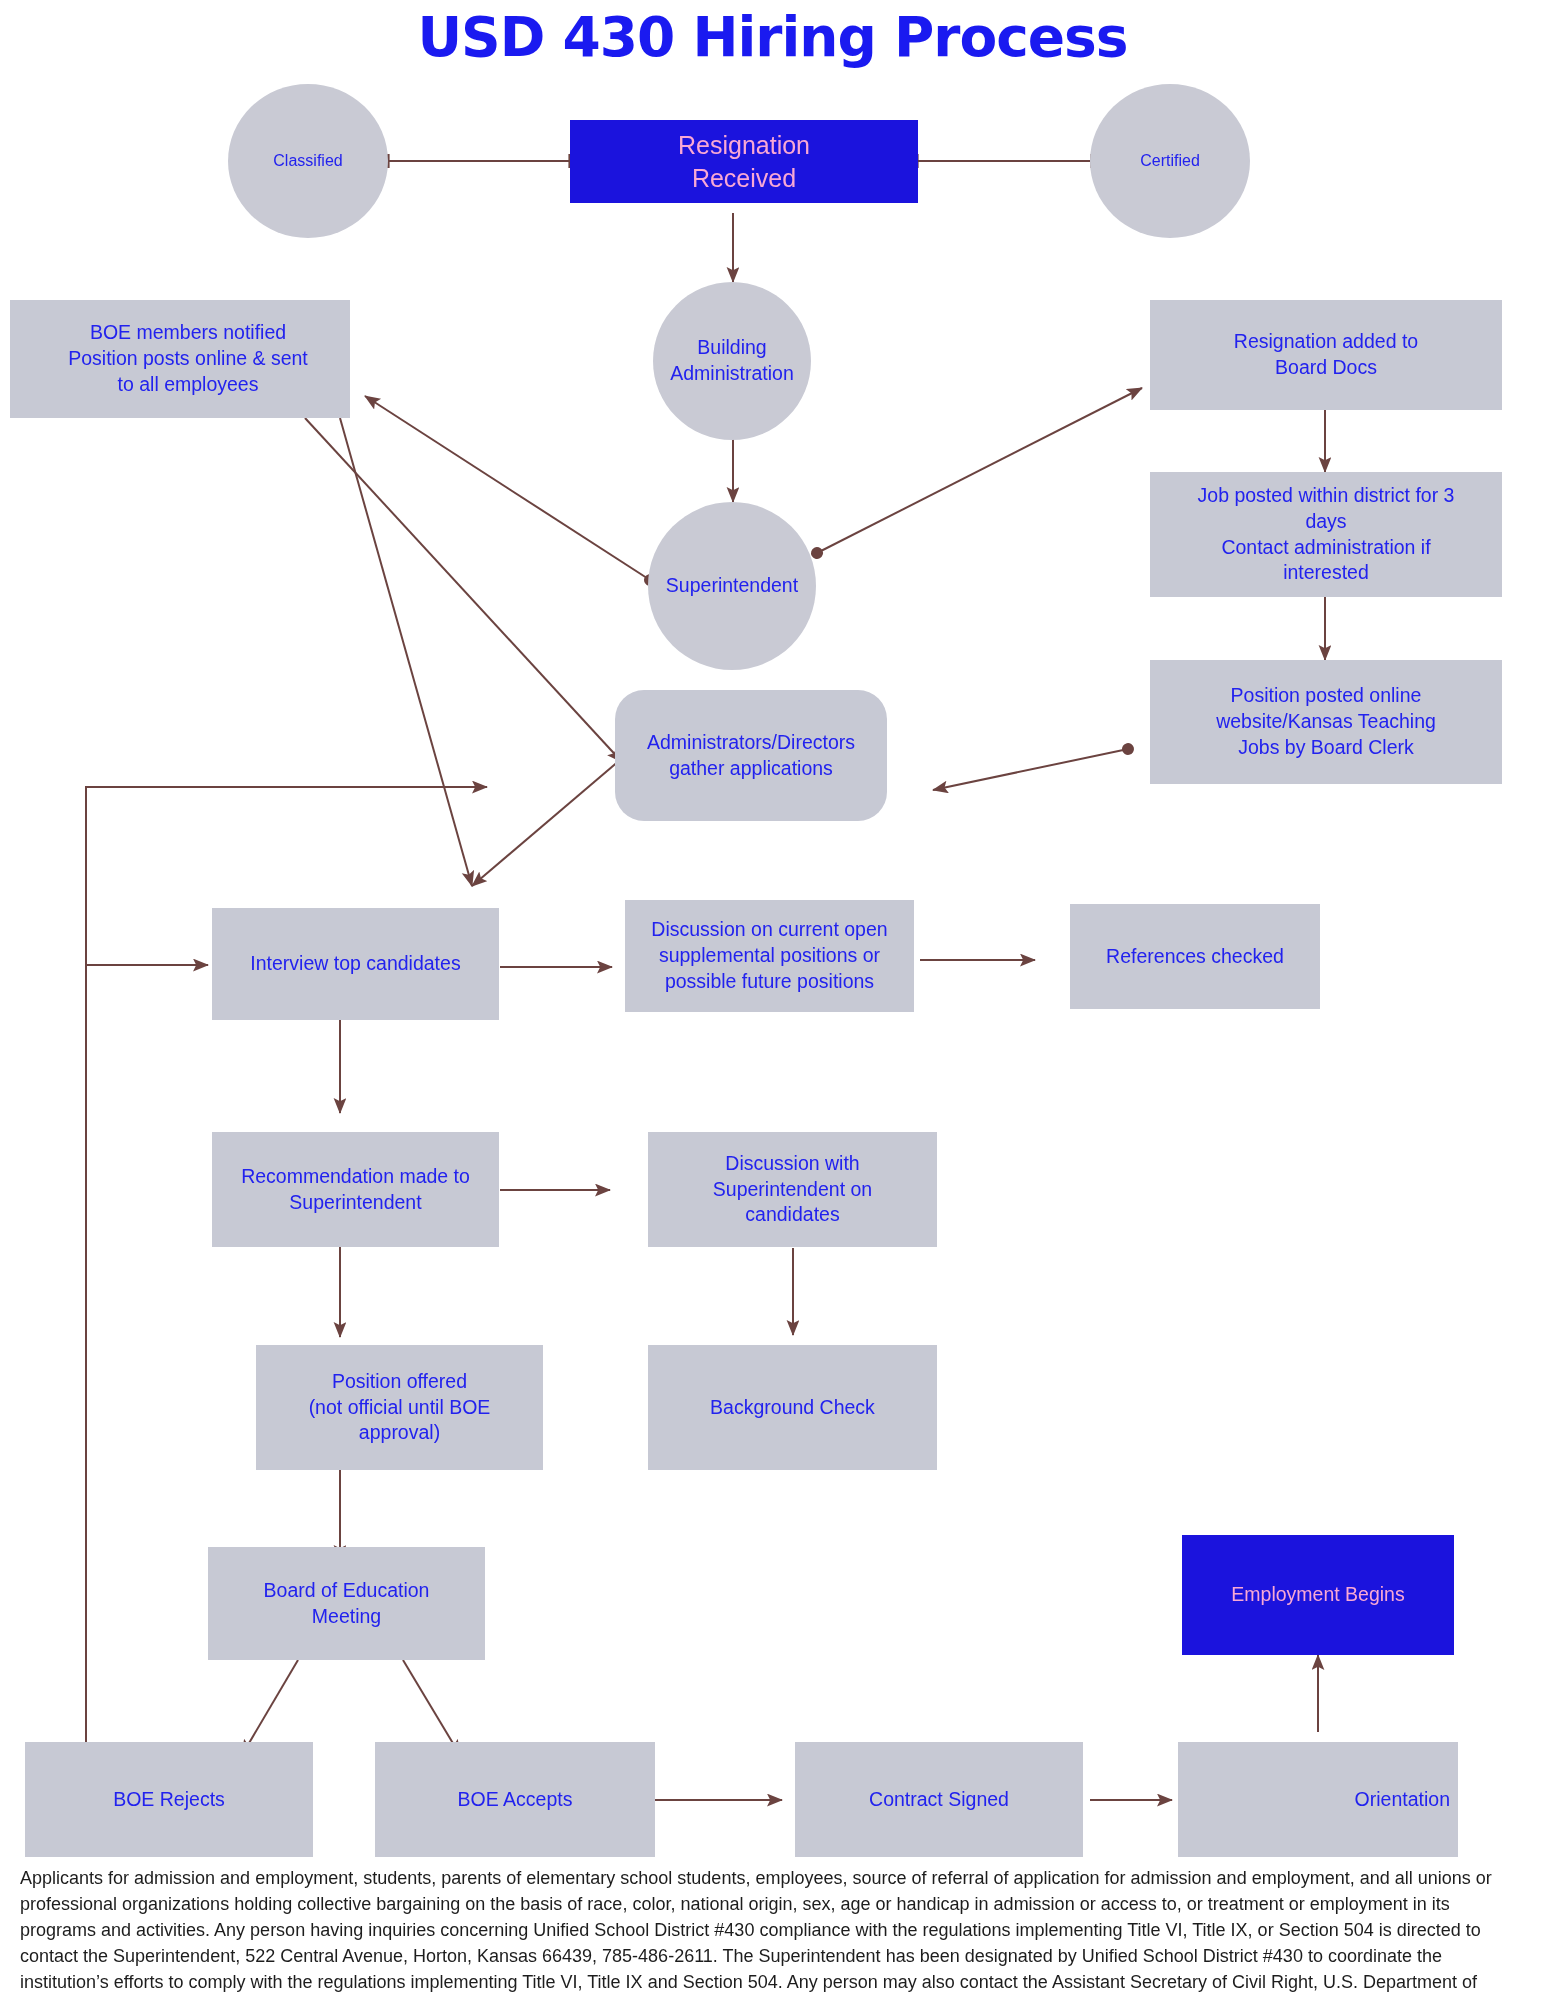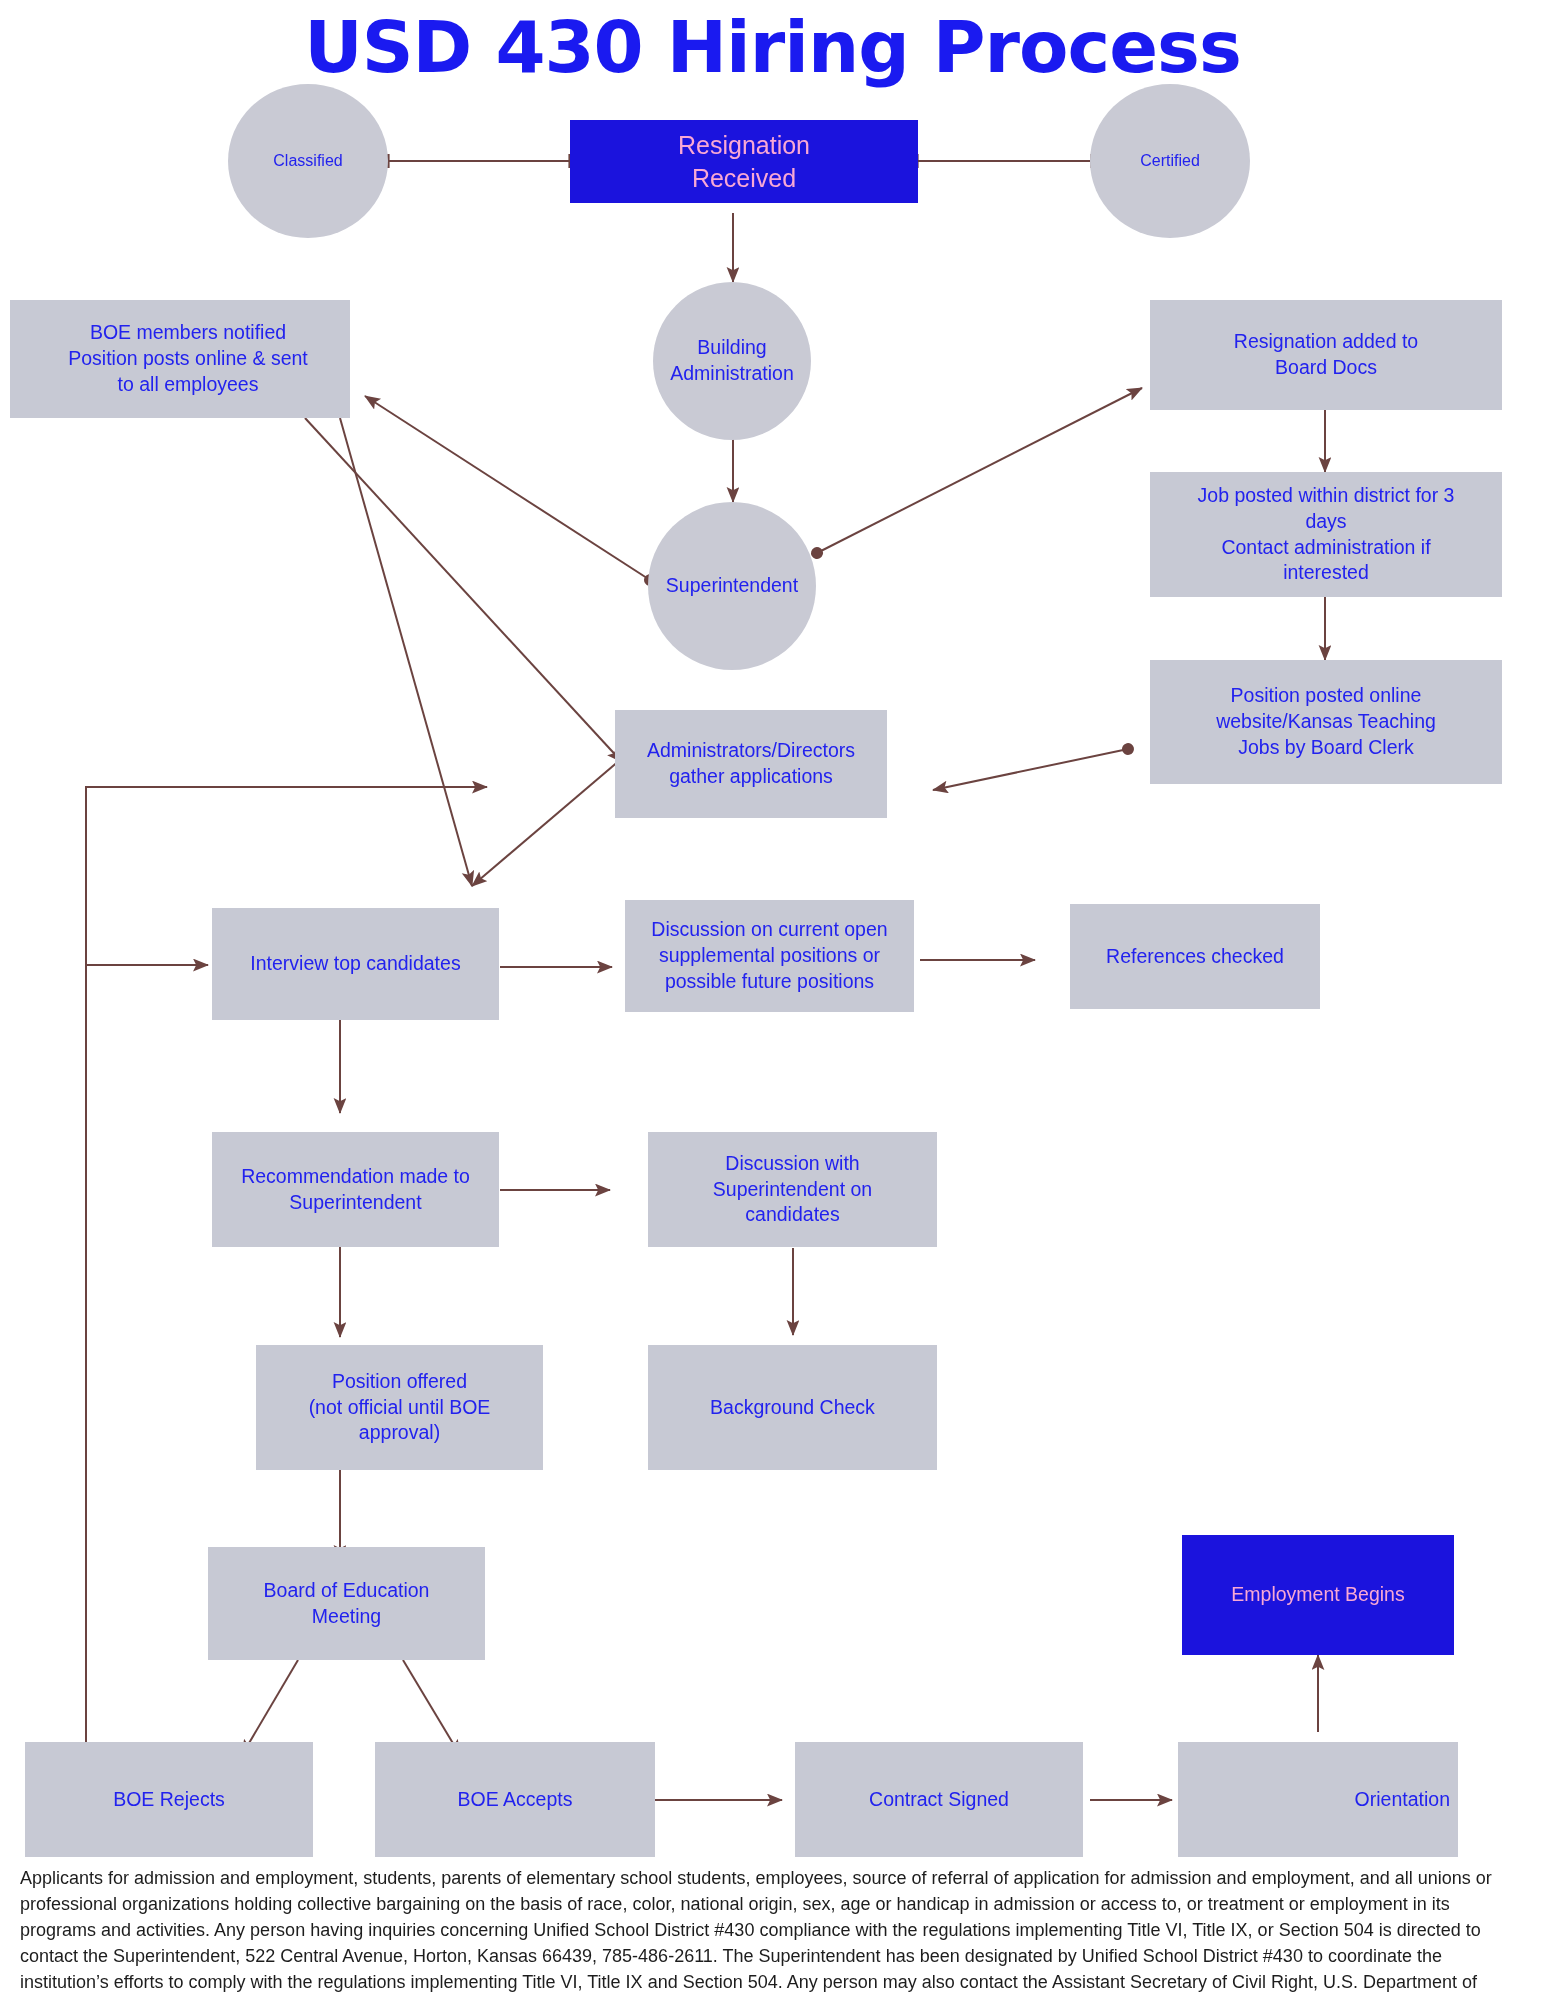--- a/index.html
+++ b/index.html
@@ -24,21 +24,21 @@
     width: 1545px; height: 2000px;
     pointer-events: none;
   }
   .title {
     position: absolute;
     left: 0; top: 5px;
     width: 1545px;
     text-align: center;
     font-family: "DejaVu Sans", sans-serif;
     font-weight: bold;
-    font-size: 72px;
+    font-size: 55px;
     letter-spacing: -1px;
     color: #1a1af0;
   }
   .node {
     position: absolute;
     display: flex;
     align-items: center;
     justify-content: center;
     text-align: center;
     color: #2222ee;
@@ -186,21 +186,21 @@
     <span>Superintendent</span>
   </div>
 
   <div class="node box" style="left:1150px; top:472px; width:352px; height:125px;">
     <span>Job posted within district for 3
 days
 Contact administration if
 interested</span>
   </div>
 
-  <div class="node box" style="left:615px; top:710px; width:272px; height:108px;">
+  <div class="node box" style="left:615px; top:690px; width:272px; height:131px;border-radius:29px;">
     <span>Administrators/Directors
 gather applications</span>
   </div>
 
   <div class="node box" style="left:1150px; top:660px; width:352px; height:124px;">
     <span>Position posted online
 website/Kansas Teaching
 Jobs by Board Clerk</span>
   </div>
 

